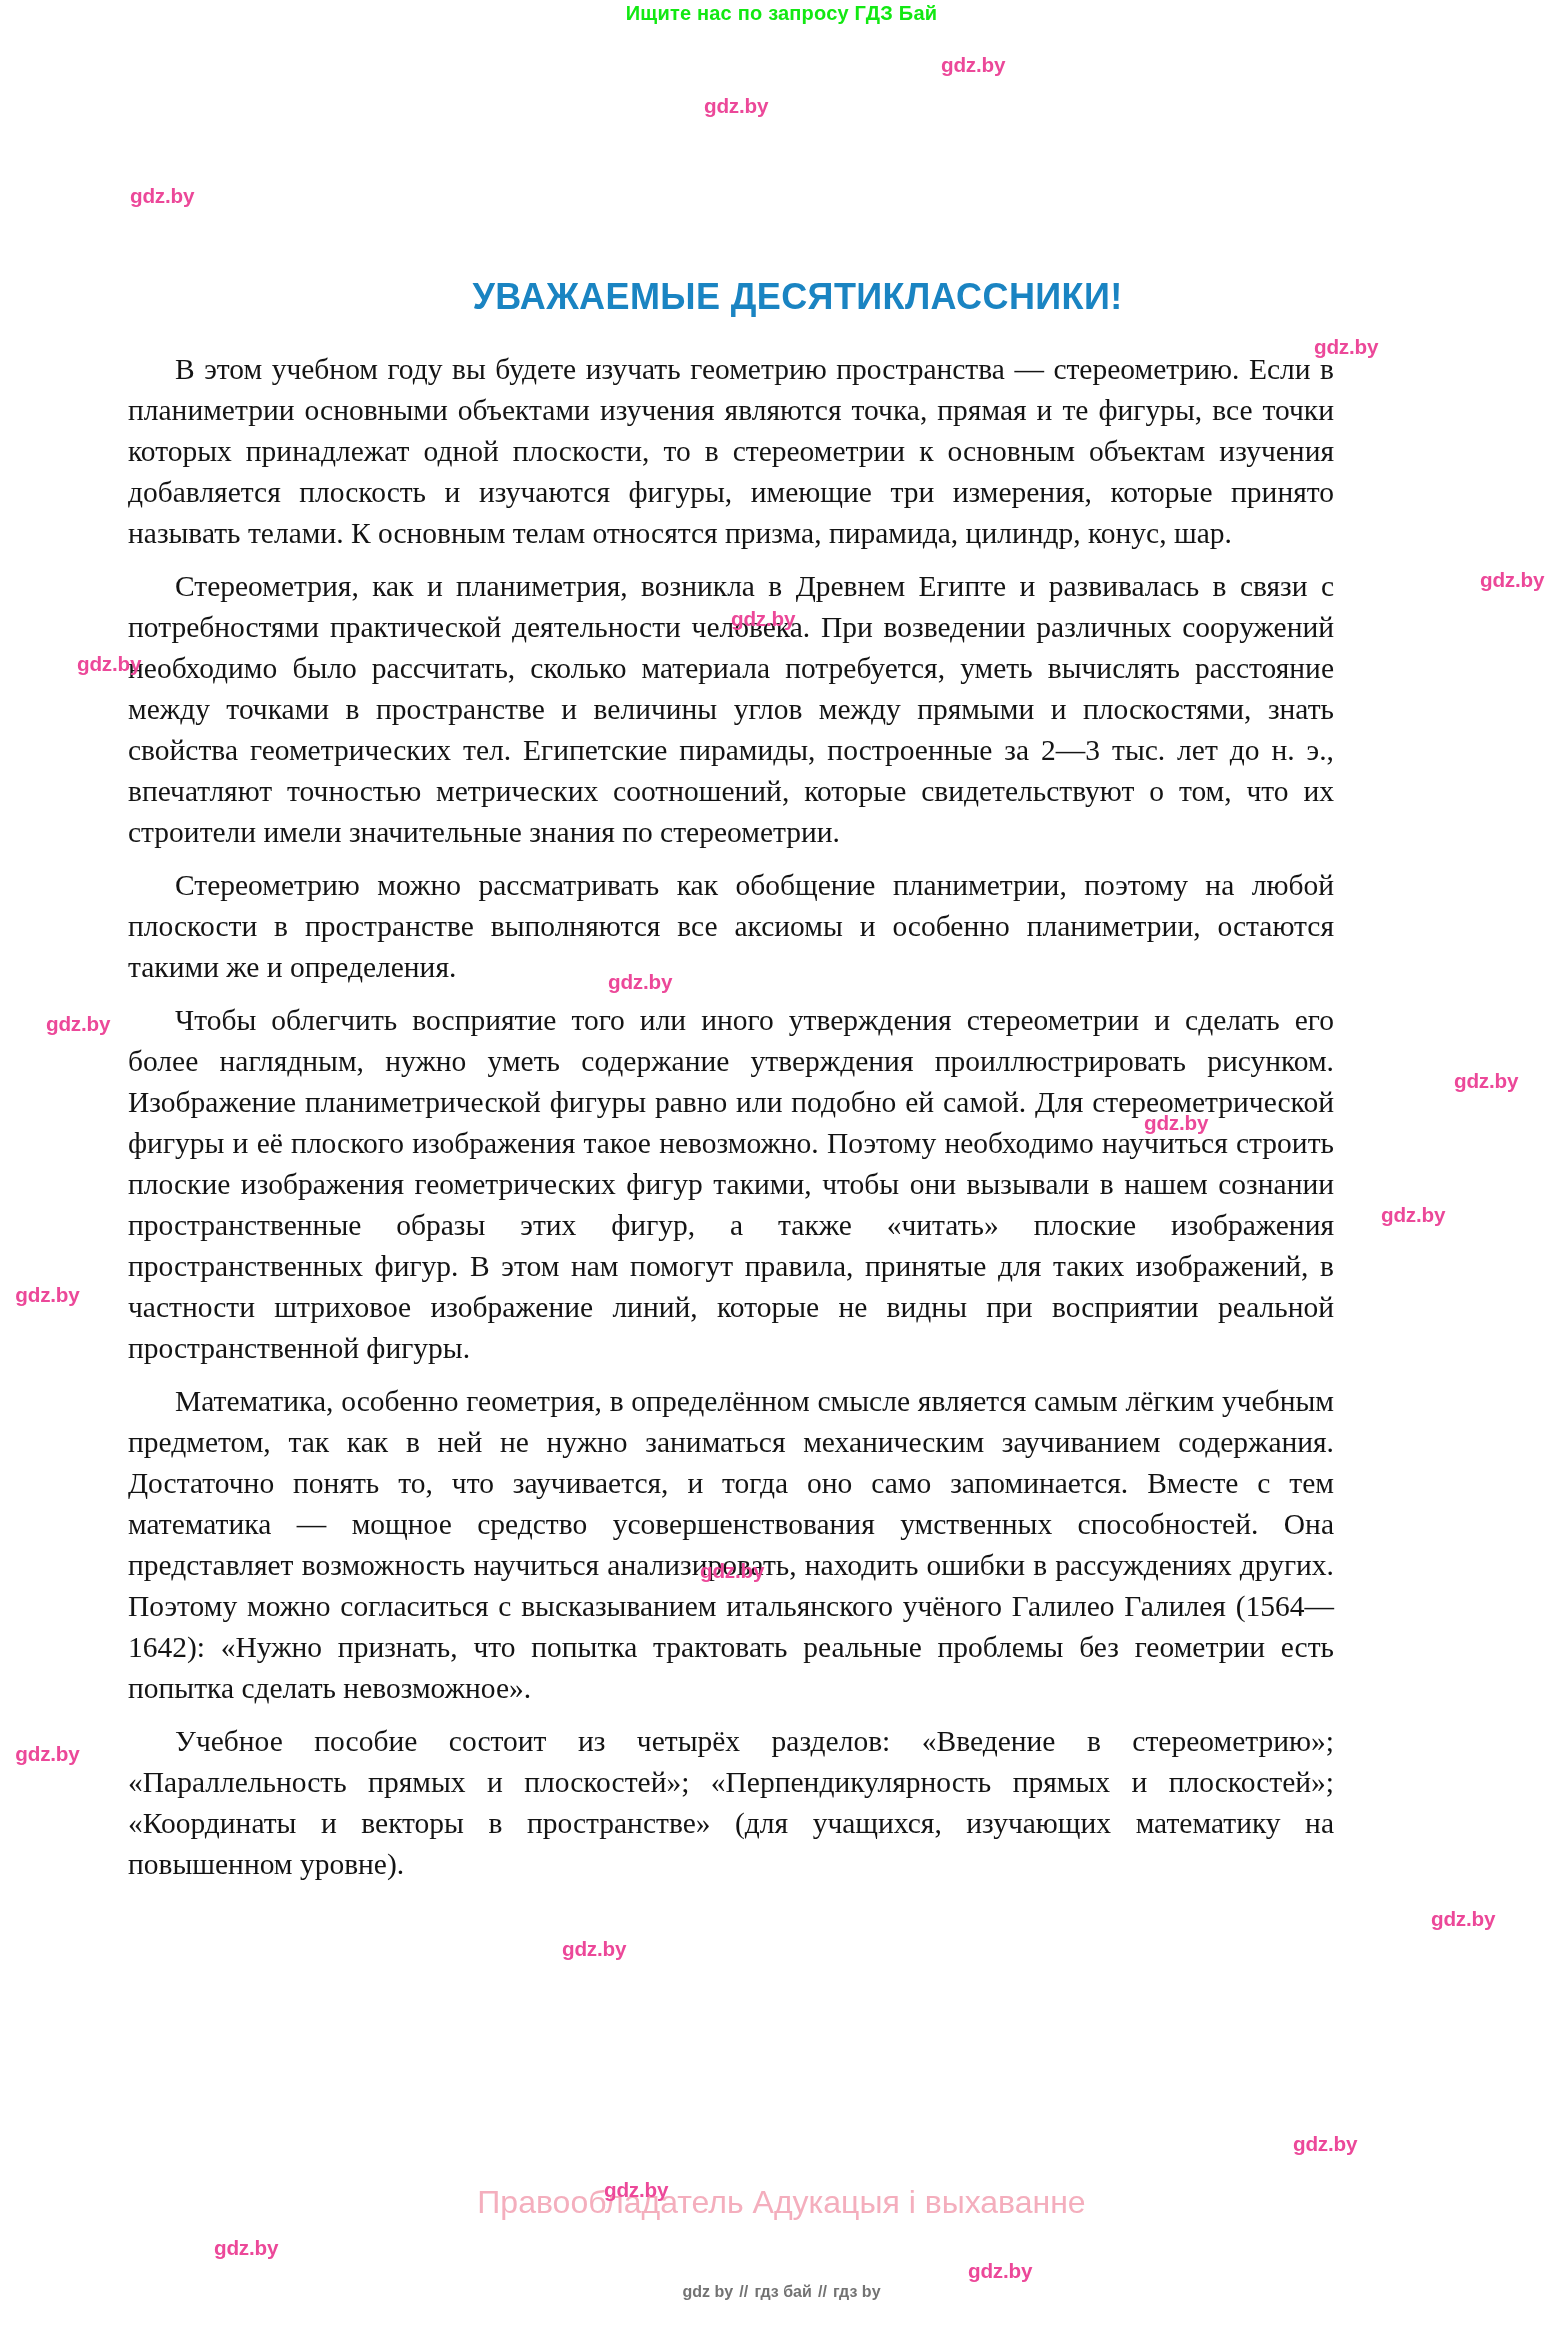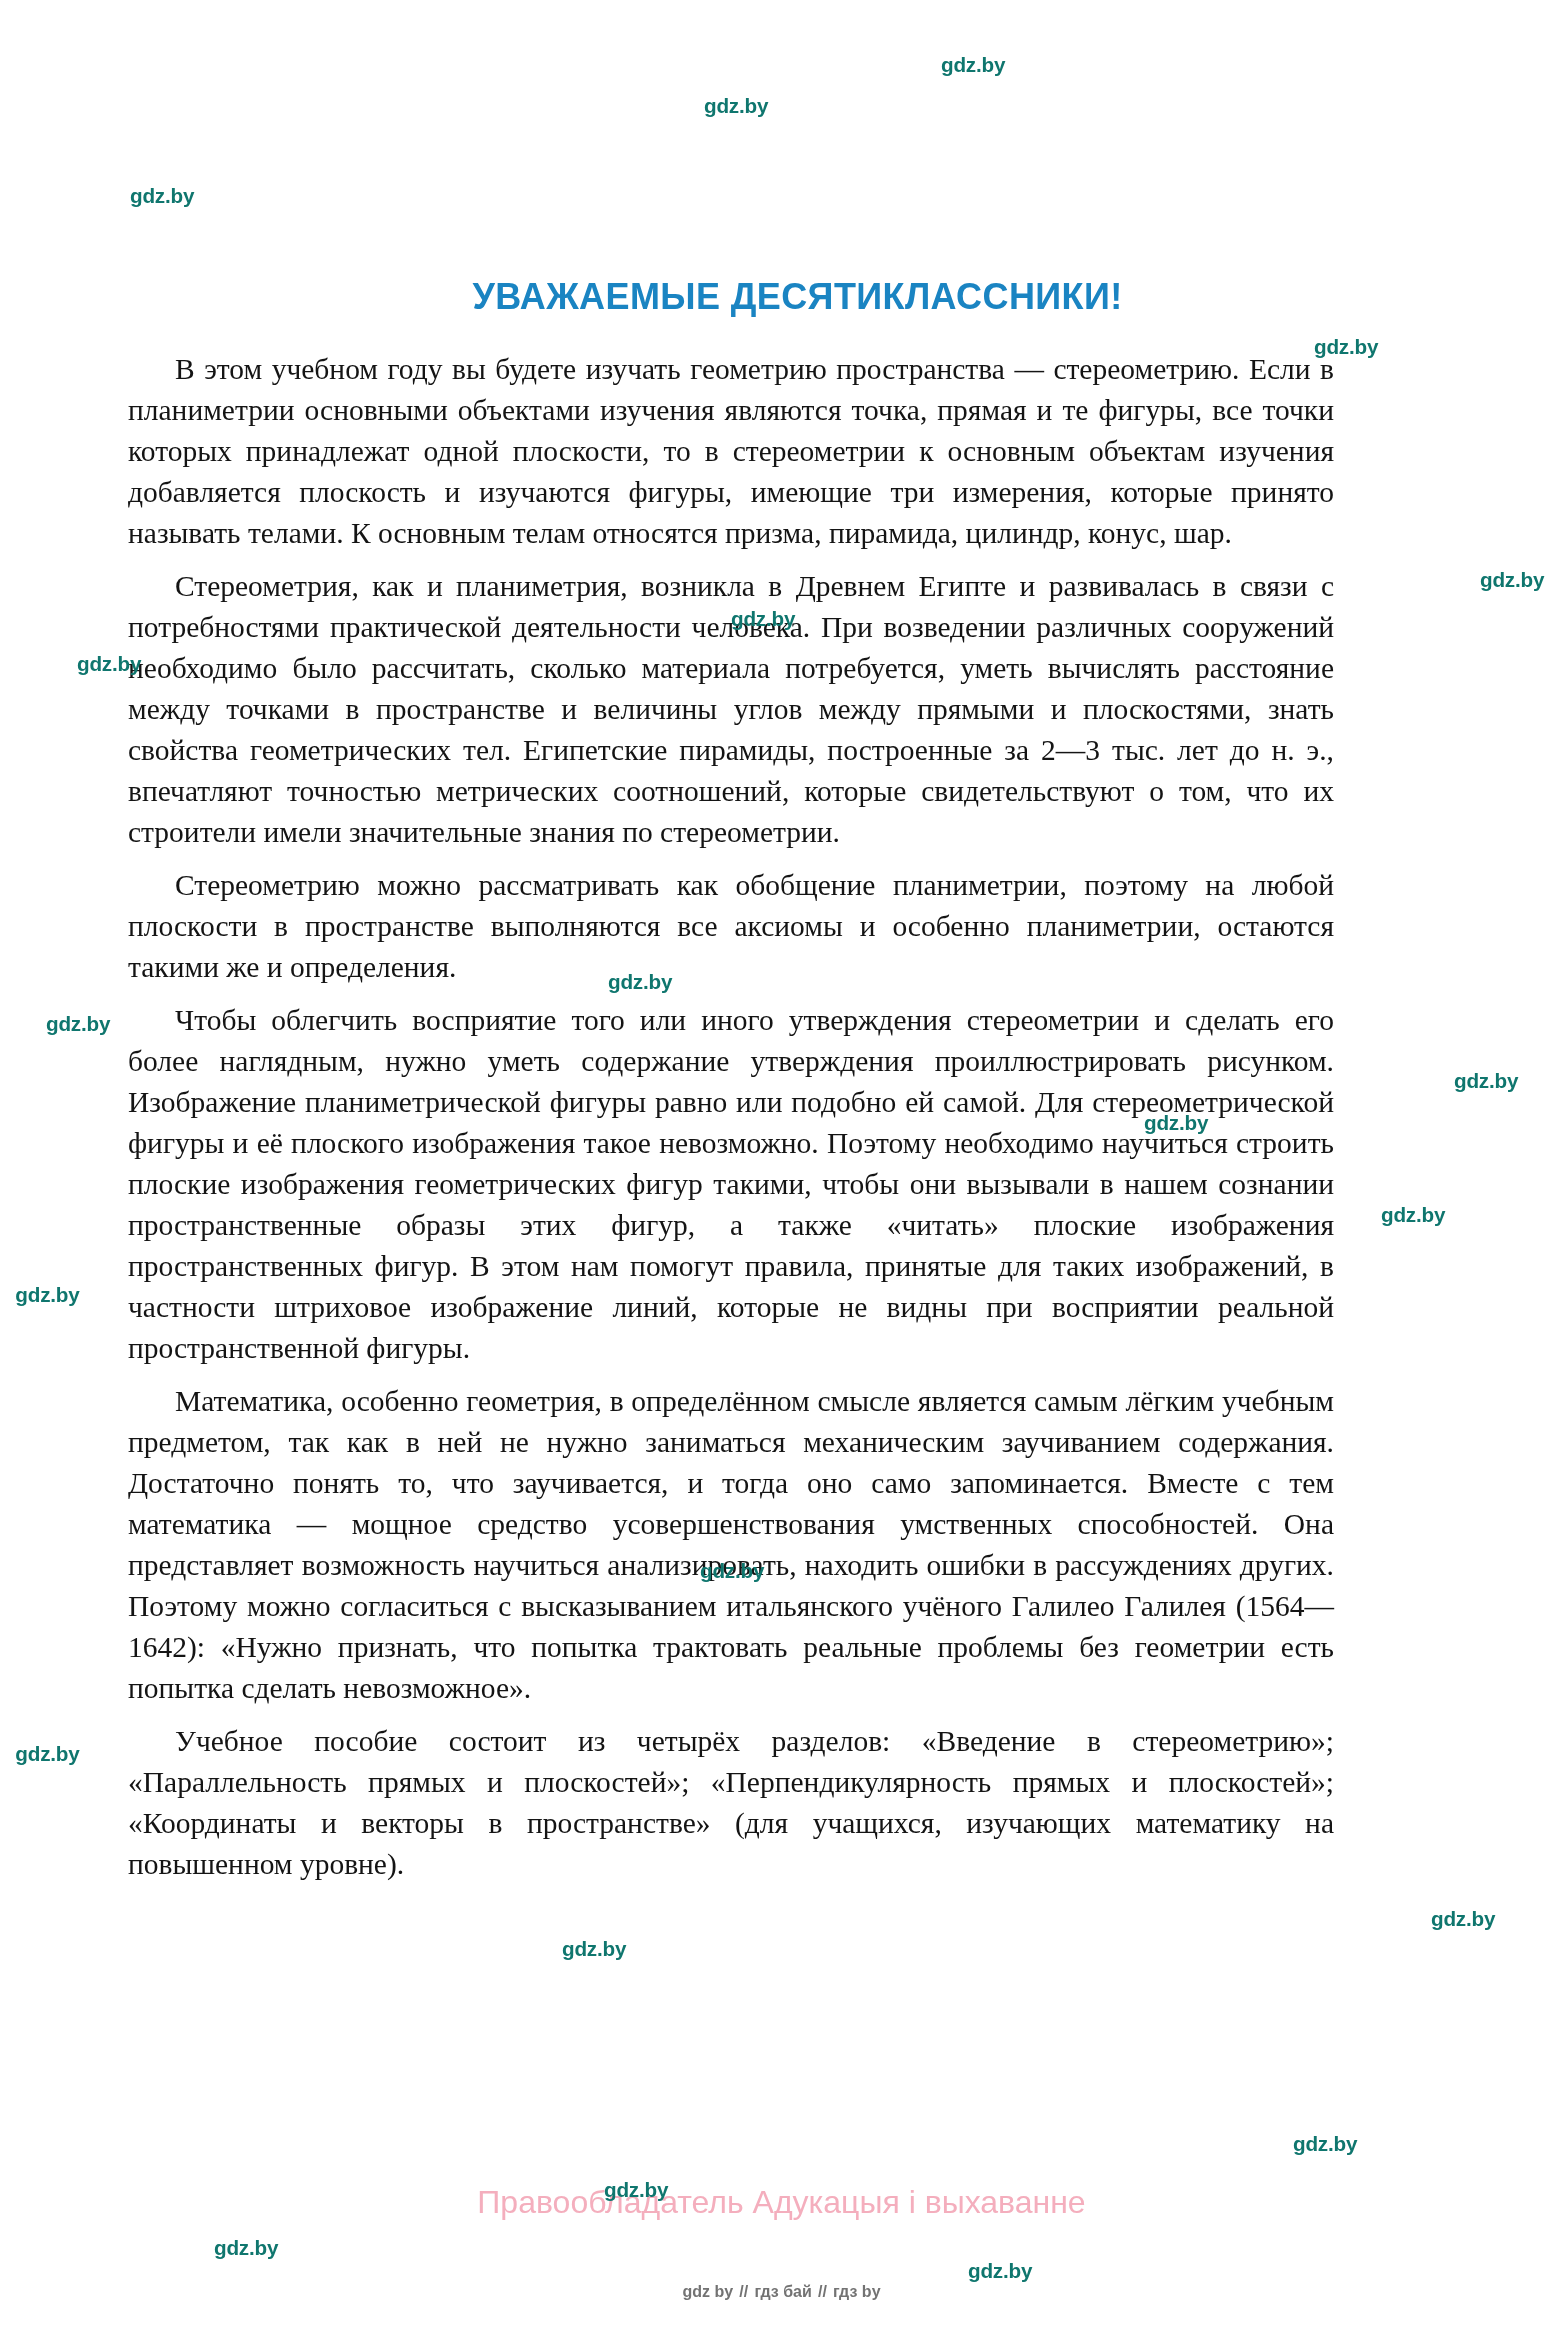--- a/index.html
+++ b/index.html
@@ -32,21 +32,21 @@
     letter-spacing: 0.2px;
     white-space: nowrap;
   }
 
   
   .wm {
     position: absolute;
     font-family: "Liberation Sans", "DejaVu Sans", sans-serif;
     font-size: 20.7px;
     font-weight: 600;
-    color: #0f766e;
+    color: #ec4899;
     white-space: nowrap;
     letter-spacing: -0.2px;
     line-height: 1;
     z-index: 5;
   }
 
   
   .page-title {
     position: absolute;
     top: 252px;
@@ -106,20 +106,21 @@
     font-weight: 600;
     white-space: nowrap;
   }
   .footer-links span { margin: 0 3.1px; }
 </style>
 </head>
 <body>
 
 <div class="page">
 
+  <div class="promo-banner">Ищите нас по запросу ГДЗ Бай</div>
 
   <h1 class="page-title">УВАЖАЕМЫЕ ДЕСЯТИКЛАССНИКИ!</h1>
 
   <div class="text-body">
     <p>В этом учебном году вы будете изучать геометрию пространства — стереометрию. Если в планиметрии основными объектами изучения являются точка, прямая и те фигуры, все точки которых принадлежат одной плоскости, то в стереометрии к основным объектам изучения добавляется плоскость и изучаются фигуры, имеющие три измерения, которые принято называть телами. К основным телам относятся призма, пирамида, цилиндр, конус, шар.</p>
     <p>Стереометрия, как и планиметрия, возникла в Древнем Египте и развивалась в связи с потребностями практической деятельности человека. При возведении различных сооружений необходимо было рассчитать, сколько материала потребуется, уметь вычислять расстояние между точками в пространстве и величины углов между прямыми и плоскостями, знать свойства геометрических тел. Египетские пирамиды, построенные за 2—3 тыс. лет до н. э., впечатляют точностью метрических соотношений, которые свидетельствуют о том, что их строители имели значительные знания по стереометрии.</p>
     <p>Стереометрию можно рассматривать как обобщение планиметрии, поэтому на любой плоскости в пространстве выполняются все аксиомы и особенно планиметрии, остаются такими же и определения.</p>
     <p>Чтобы облегчить восприятие того или иного утверждения стереометрии и сделать его более наглядным, нужно уметь содержание утверждения проиллюстрировать рисунком. Изображение планиметрической фигуры равно или подобно ей самой. Для стереометрической фигуры и её плоского изображения такое невозможно. Поэтому необходимо научиться строить плоские изображения геометрических фигур такими, чтобы они вызывали в нашем сознании пространственные образы этих фигур, а также «читать» плоские изображения пространственных фигур. В этом нам помогут правила, принятые для таких изображений, в частности штриховое изображение линий, которые не видны при восприятии реальной пространственной фигуры.</p>
     <p>Математика, особенно геометрия, в определённом смысле является самым лёгким учебным предметом, так как в ней не нужно заниматься механическим заучиванием содержания. Достаточно понять то, что заучивается, и тогда оно само запоминается. Вместе с тем математика — мощное средство усовершенствования умственных способностей. Она представляет возможность научиться анализировать, находить ошибки в рассуждениях других. Поэтому можно согласиться с высказыванием итальянского учёного Галилео Галилея (1564—1642): «Нужно признать, что попытка трактовать реальные проблемы без геометрии есть попытка сделать невозможное».</p>
     <p>Учебное пособие состоит из четырёх разделов: «Введение в стереометрию»; «Параллельность прямых и плоскостей»; «Перпендикулярность прямых и плоскостей»; «Координаты и векторы в пространстве» (для учащихся, изучающих математику на повышенном уровне).</p>

